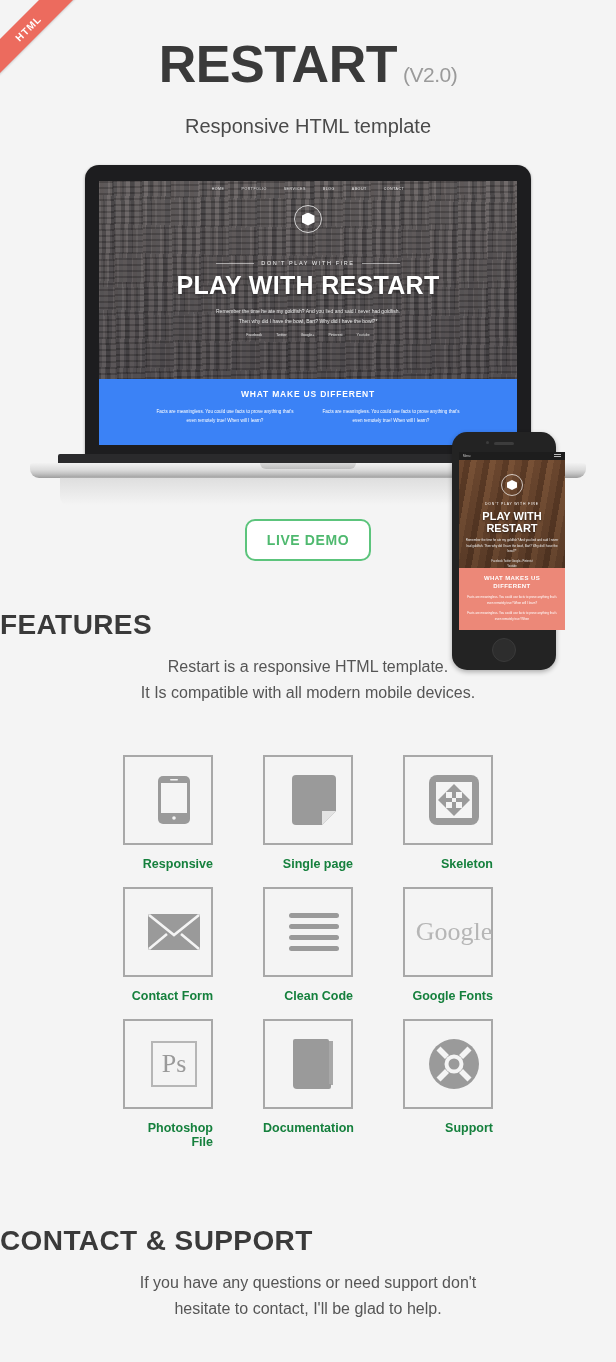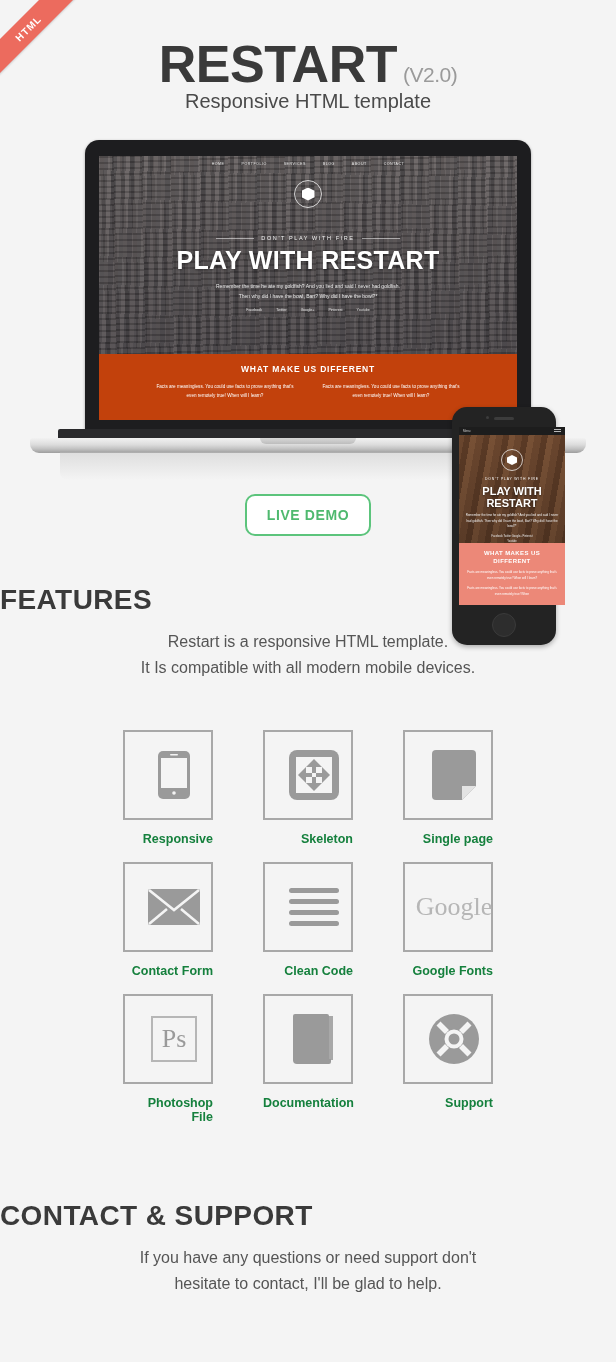--- a/index.html
+++ b/index.html
@@ -24,21 +24,21 @@
   }
 
   
   .header { padding-top:38px; text-align:center; }
   .title-row { display:flex; align-items:baseline; justify-content:center; }
   .title {
     font-size:52px; font-weight:bold; color:#3a3a3a;
     letter-spacing:-0.5px; line-height:1;
   }
   .version { font-size:21px; color:#9a9a9a; margin-left:6px; letter-spacing:-0.5px; }
-  .subtitle { font-size:20px; color:#4a4a4a; font-weight:400; }
+  .subtitle { font-size:20px; color:#4a4a4a; margin-top:25px; font-weight:400; }
 
   
   .mockup { position:relative; width:616px; height:345px; margin-top:22px; }
 
   
   .laptop { position:absolute; left:30px; top:5px; width:556px; height:345px; }
   .lid {
     position:absolute; left:55px; top:0; width:446px; height:300px;
     background:#1d1d1f; border-radius:14px 14px 3px 3px;
     padding:16px 14px 20px 14px;
@@ -96,21 +96,21 @@
     position:absolute; top:126px; left:0; right:0; text-align:center;
     font-size:5px; line-height:1.9; color:#e8e8e8;
   }
   .socials {
     position:absolute; top:152px; left:0; right:0;
     display:flex; justify-content:center; gap:14px;
     font-size:3.6px; color:#e4e4e4;
   }
   .band {
     position:absolute; left:0; right:0; bottom:0; height:66px;
-    background:#c2410c; padding-top:10px;
+    background:#3b82f6; padding-top:10px;
   }
   .band h4 {
     text-align:center; font-size:8.5px; font-weight:bold;
     letter-spacing:.8px; color:#fff; margin-bottom:9px;
   }
   .band .cols { display:flex; gap:26px; justify-content:center; }
   .band .cols p {
     width:140px; font-size:4.6px; line-height:1.9;
     color:#fff; text-align:center;
   }
@@ -353,37 +353,37 @@
               <rect x="3" y="7" width="26" height="30" fill="#f4f4f4"></rect>
               <rect x="12" y="3" width="8" height="1.6" rx="0.8" fill="#f4f4f4"></rect>
               <circle cx="16" cy="42" r="1.8" fill="#f4f4f4"></circle>
             </svg>
           </div>
           <div class="flabel">Responsive</div>
         </div>
 
         <div class="fitem">
           <div class="fbox">
+            <svg width="44" height="50" viewBox="0 0 44 50">
+              <path class="ic" d="M4 0h36a4 4 0 0 1 4 4v32L30 50H4a4 4 0 0 1-4-4V4a4 4 0 0 1 4-4z"></path>
+              <path d="M44 36L30 50v-14z" fill="#e3e3e3"></path>
+            </svg>
+          </div>
+          <div class="flabel">Single page</div>
+        </div>
+
+        <div class="fitem">
+          <div class="fbox">
             <svg width="50" height="50" viewBox="0 0 50 50">
               <rect class="ic" x="0" y="0" width="50" height="50" rx="8"></rect>
               <rect x="7" y="7" width="36" height="36" fill="#f4f4f4"></rect>
               <path class="ic" d="M25 9l8 8h-6v6h-4v-6h-6zM25 41l-8-8h6v-6h4v6h6zM9 25l8-8v6h6v4h-6v6zM41 25l-8 8v-6h-6v-4h6v-6z"></path>
             </svg>
           </div>
           <div class="flabel">Skeleton</div>
-        </div>
-
-        <div class="fitem">
-          <div class="fbox">
-            <svg width="44" height="50" viewBox="0 0 44 50">
-              <path class="ic" d="M4 0h36a4 4 0 0 1 4 4v32L30 50H4a4 4 0 0 1-4-4V4a4 4 0 0 1 4-4z"></path>
-              <path d="M44 36L30 50v-14z" fill="#e3e3e3"></path>
-            </svg>
-          </div>
-          <div class="flabel">Single page</div>
         </div>
       </div>
 
       <div class="frow">
         <div class="fitem">
           <div class="fbox">
             <svg width="52" height="36" viewBox="0 0 52 36">
               <rect class="ic" x="0" y="0" width="52" height="36" rx="2"></rect>
               <path d="M1 1l25 20L51 1" fill="none" stroke="#f4f4f4" stroke-width="2.6"></path>
               <path d="M1 35l18-15M51 35L33 20" fill="none" stroke="#f4f4f4" stroke-width="2.6"></path>

